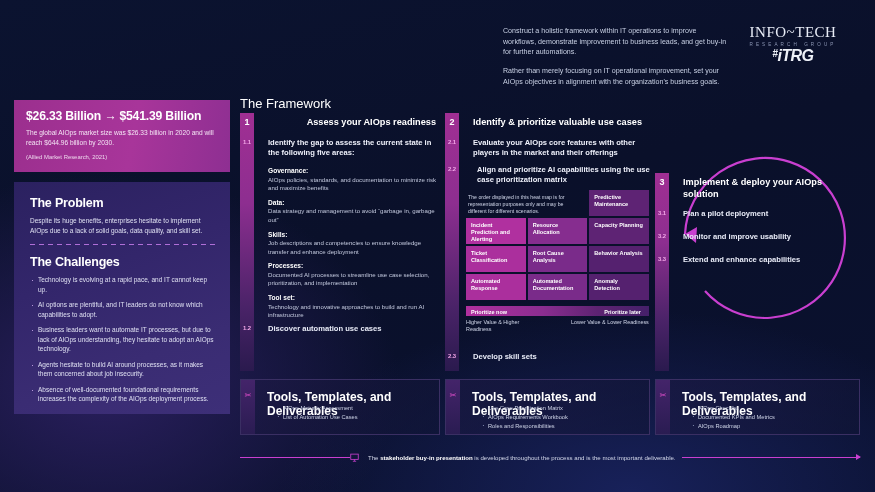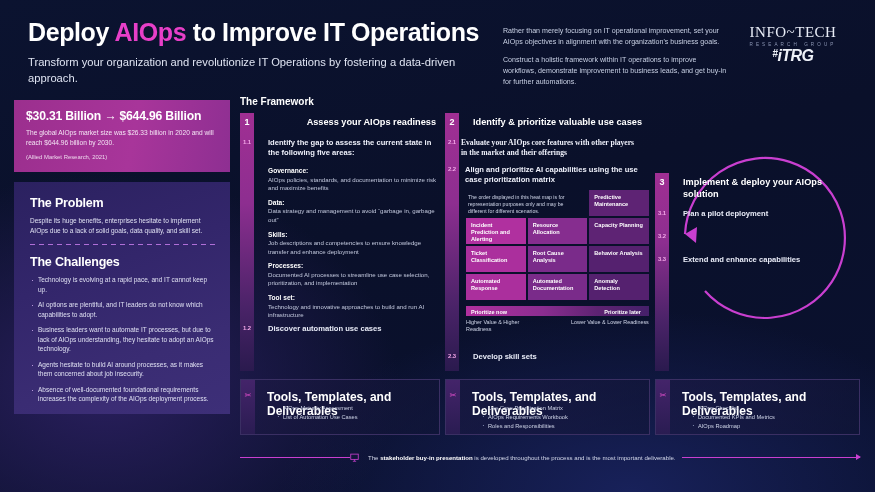--- a/index.html
+++ b/index.html
@@ -71,21 +71,21 @@
   .leftcard h3 { font-size:12.5px; font-weight:700; color:#ffffff; letter-spacing:-0.2px; }
   .leftcard .body { margin-top:6px; font-size:6.5px; line-height:1.48; color:#dfe0f2; }
   .dash { margin:9px 0 10px 0; height:1px;
     background: repeating-linear-gradient(to right, #b06fd8 0 5px, transparent 5px 9px); }
   .chal { margin-top:6px; }
   .chal li { list-style:none; position:relative; padding-left:8px; margin-bottom:6px;
     font-size:6.5px; line-height:1.46; color:#dfe0f2; }
   .chal li:before { content:"·"; position:absolute; left:1px; top:-1px; color:#c9a6e8; font-size:9px; }
 
   
-  .fw-title { position:absolute; left:240px; top:96px; font-size:10px; font-weight:700; color:#fff; }
+  .fw-title { position:absolute; left:240px; top:96px; font-size:13px; font-weight:400; color:#fff; }
 
   .step { position:absolute; }
   .step .bar {
     position:absolute; left:0; top:0; width:14px;
     background: linear-gradient(180deg, #a02f93 0%, #8d2e90 35%, #4a2368 75%, #2a1a4e 100%);
   }
   .step .num {
     position:absolute; left:0; width:14px; text-align:center;
     font-size:9px; font-weight:700; color:#ffffff; top:4px;
   }
@@ -142,38 +142,34 @@
   .farrow { flex:1 1 auto; height:1px; background:#c93fd0; position:relative; }
   .farrow:after { content:""; position:absolute; right:-1px; top:-2.5px;
                   border-left:5px solid #c93fd0; border-top:3px solid transparent;
                   border-bottom:3px solid transparent; }
 </style>
 </head>
 <body>
 
 <div id="root">
 
-  <div class="hdr">
-    <h1><span>Deploy </span><span class="accent">AIOps</span><span> to Improve IT Operations</span></h1>
-    <div class="sub">Transform your organization and revolutionize IT Operations by fostering a data-driven approach.</div>
-  </div>
 
   <div class="hdr-right">
+    <p>Construct a holistic framework within IT operations to improve workflows, demonstrate improvement to business leads, and get buy-in for further automations.</p>
     <p>Rather than merely focusing on IT operational improvement, set your AIOps objectives in alignment with the organization's business goals.</p>
-    <p>Construct a holistic framework within IT operations to improve workflows, demonstrate improvement to business leads, and get buy-in for further automations.</p>
   </div>
 
   <div class="logos">
     <div class="logo-it">INFO~TECH</div>
     <div class="logo-it-sub">RESEARCH GROUP</div>
     <div class="logo-itrg"><span class="hash">#</span><span>iTRG</span></div>
   </div>
 
   <div class="market">
-    <h2>$30.31 Billion → $644.96 Billion</h2>
+    <h2>$26.33 Billion → $541.39 Billion</h2>
     <p>The global AIOps market size was $26.33 billion in 2020 and will reach $644.96 billion by 2030.</p>
     <div class="src">(Allied Market Research, 2021)</div>
   </div>
 
   <div class="leftcard">
     <h3>The Problem</h3>
     <div class="body">Despite its huge benefits, enterprises hesitate to implement AIOps due to a lack of solid goals, data quality, and skill set.</div>
     <div class="dash"></div>
     <h3>The Challenges</h3>
     <ul class="chal">
@@ -211,24 +207,24 @@
     <div class="sub-num" style="top:212px;">1.2</div>
     <div class="itm-plain" style="position:absolute; left:28px; top:211px; width:168px;">Discover automation use cases</div>
   </div>
 
   <div class="step" style="left:445px; top:113px; width:205px; height:258px;">
     <div class="bar" style="height:258px;"></div>
     <div class="num">2</div>
     <h4 style="position:absolute; left:28px; top:4px; width:176px;">Identify &amp; prioritize valuable use cases</h4>
 
     <div class="sub-num" style="top:26px;">2.1</div>
-    <div class="itm-title" style="position:absolute; left:16px; top:25px; width:174px;font-family:Liberation Serif, serif;">Evaluate your AIOps core features with other players in the market and their offerings</div>
+    <div class="itm-title" style="position:absolute; left:28px; top:25px; width:174px;">Evaluate your AIOps core features with other players in the market and their offerings</div>
 
     <div class="sub-num" style="top:53px;">2.2</div>
-    <div class="itm-title" style="position:absolute; left:20px; top:52px; width:174px;">Align and prioritize AI capabilities using the use case prioritization matrix</div>
+    <div class="itm-title" style="position:absolute; left:32px; top:52px; width:174px;">Align and prioritize AI capabilities using the use case prioritization matrix</div>
 
     <div class="heat" style="left:21px; top:77px;">
       <div class="cell note" style="grid-column: span 2;">The order displayed in this heat map is for representation purposes only and may be different for different scenarios.</div>
       <div class="cell" style="background: rgb(94, 35, 116);">Predictive Maintenance</div>
       <div class="cell" style="background: rgb(176, 48, 159);">Incident Prediction and Alerting</div>
       <div class="cell" style="background: rgb(134, 45, 143);">Resource Allocation</div>
       <div class="cell" style="background: rgb(94, 35, 116);">Capacity Planning</div>
       <div class="cell" style="background: rgb(171, 47, 157);">Ticket Classification</div>
       <div class="cell" style="background: rgb(122, 43, 138);">Root Cause Analysis</div>
       <div class="cell" style="background: rgb(85, 33, 111);">Behavior Analysis</div>
@@ -257,20 +253,21 @@
 
   <div class="step" style="left:655px; top:173px; width:200px; height:80px;">
     <div class="bar" style="height:198px;"></div>
     <div class="num">3</div>
     <h4 style="position:absolute; left:28px; top:4px; width:150px;">Implement &amp; deploy your AIOps solution</h4>
 
     <div class="sub-num" style="top:37px;">3.1</div>
     <div class="itm-plain" style="position:absolute; left:28px; top:36px; width:168px;">Plan a pilot deployment</div>
 
     <div class="sub-num" style="top:60px;">3.2</div>
+    <div class="itm-plain" style="position:absolute; left:28px; top:59px; width:168px;">Monitor and improve usability</div>
 
     <div class="sub-num" style="top:83px;">3.3</div>
     <div class="itm-plain" style="position:absolute; left:28px; top:82px; width:168px;">Extend and enhance capabilities</div>
   </div>
 
   <div class="deliv" style="left:240px; top:379px; width:200px;">
     <div class="lbar"></div>
     <div class="tool-icon">✂</div>
     <h5>Tools, Templates, and Deliverables</h5>
     <ul>

